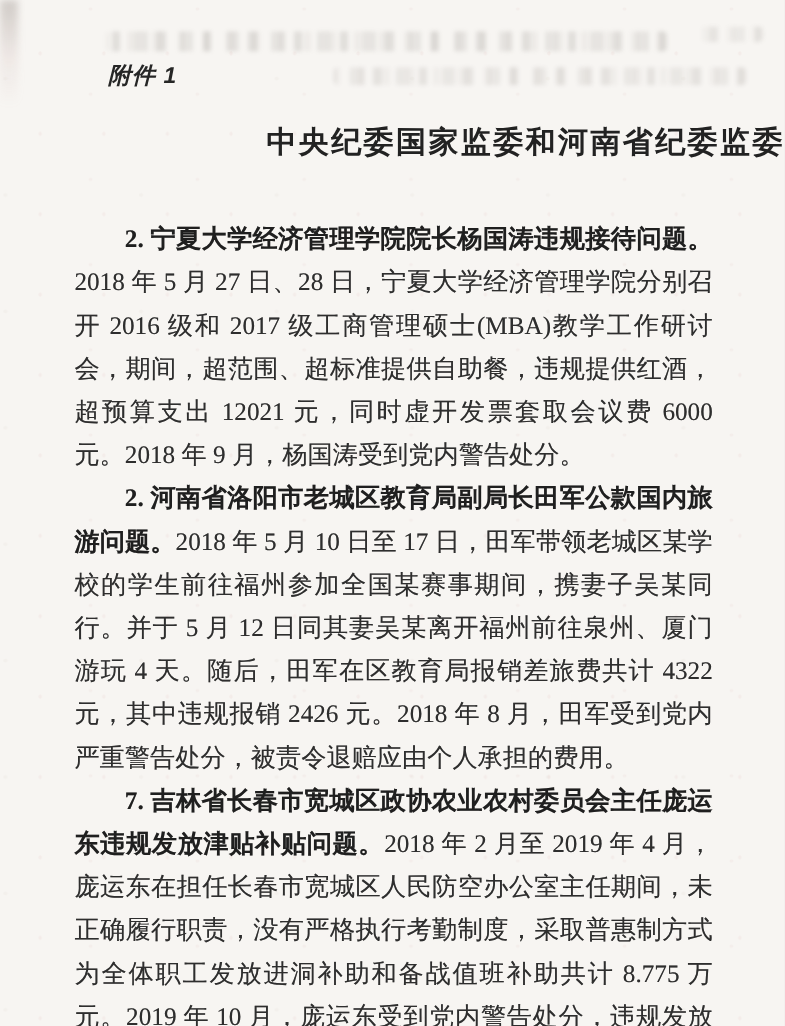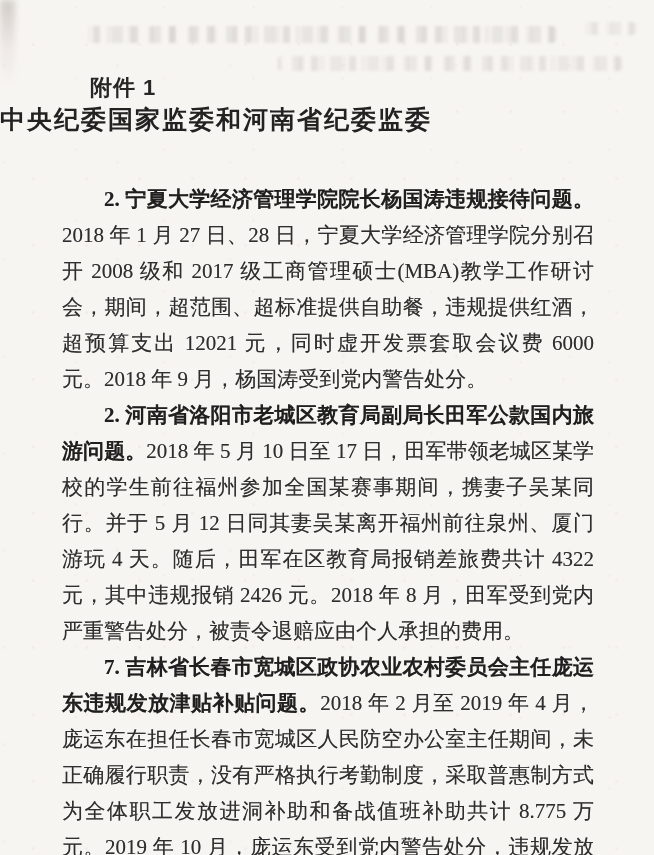--- a/index.html
+++ b/index.html
@@ -36,28 +36,29 @@
   }
   .bleed-a{left:88px;top:26px;width:468px;height:17px;opacity:.55;}
   .bleed-b{left:278px;top:56px;width:344px;height:15px;opacity:.45;}
   .bleed-c{left:584px;top:22px;width:52px;height:13px;opacity:.40;}
   .edge-smudge{
     position:absolute;left:0;top:0;width:15px;height:88px;
     background:linear-gradient(180deg, rgba(148,138,132,0.38), rgba(192,160,158,0.14) 55%, transparent);
     filter:blur(3px);
   }
   .attachment{
-    position:absolute;left:90px;top:73px;
+    position:absolute;left:90px;top:50px;
     font-family:"Liberation Sans","DejaVu Sans",sans-serif;
-    font-weight:bold;font-size:22px;letter-spacing:1px;
+    font-weight:bold;font-size:19px;letter-spacing:1px;
     color:#262626;
+    font-style:italic;
   }
   .title{
-    position:absolute;left:0;right:14px;top:97px;
-    text-align:left;
+    position:absolute;left:0;right:0;top:97px;
+    text-align:right;
     font-weight:bold;
     font-size:25px;line-height:45px;
     letter-spacing:2px;
     color:#222;
   }
   .doc-body{
     position:absolute;left:62px;top:181px;width:532px;
     font-size:21px;line-height:36px;
     text-align:justify;
     color:#2e2e2e;
@@ -76,18 +77,18 @@
   <div class="bleed bleed-b"></div>
   <div class="bleed bleed-c"></div>
 
   <div class="attachment">附件 1</div>
 
   <div class="title">
     <div>中央纪委国家监委和河南省纪委监委</div>
   </div>
 
   <div class="doc-body">
-    <p><b>2. 宁夏大学经济管理学院院长杨国涛违规接待问题。</b><span>2018 年 1 月 27 日、28 日，宁夏大学经济管理学院分别召开 2008 级和 2017 级工商管理硕士(MBA)教学工作研讨会，期间，超范围、超标准提供自助餐，违规提供红酒，超预算支出 12021 元，同时虚开发票套取会议费 6000 元。2018 年 9 月，杨国涛受到党内警告处分。</span></p>
+    <p><b>2. 宁夏大学经济管理学院院长杨国涛违规接待问题。</b><span>2018 年 5 月 27 日、28 日，宁夏大学经济管理学院分别召开 2016 级和 2017 级工商管理硕士(MBA)教学工作研讨会，期间，超范围、超标准提供自助餐，违规提供红酒，超预算支出 12021 元，同时虚开发票套取会议费 6000 元。2018 年 9 月，杨国涛受到党内警告处分。</span></p>
     <p><b>2. 河南省洛阳市老城区教育局副局长田军公款国内旅游问题。</b><span>2018 年 5 月 10 日至 17 日，田军带领老城区某学校的学生前往福州参加全国某赛事期间，携妻子吴某同行。并于 5 月 12 日同其妻吴某离开福州前往泉州、厦门游玩 4 天。随后，田军在区教育局报销差旅费共计 4322 元，其中违规报销 2426 元。2018 年 8 月，田军受到党内严重警告处分，被责令退赔应由个人承担的费用。</span></p>
     <p><b>7. 吉林省长春市宽城区政协农业农村委员会主任庞运东违规发放津贴补贴问题。</b><span>2018 年 2 月至 2019 年 4 月，庞运东在担任长春市宽城区人民防空办公室主任期间，未正确履行职责，没有严格执行考勤制度，采取普惠制方式为全体职工发放进洞补助和备战值班补助共计 8.775 万元。2019 年 10 月，庞运东受到党内警告处分，违规发放的补助款已退还。</span></p>
   </div>
 
 </div>
 
 </body></html>

